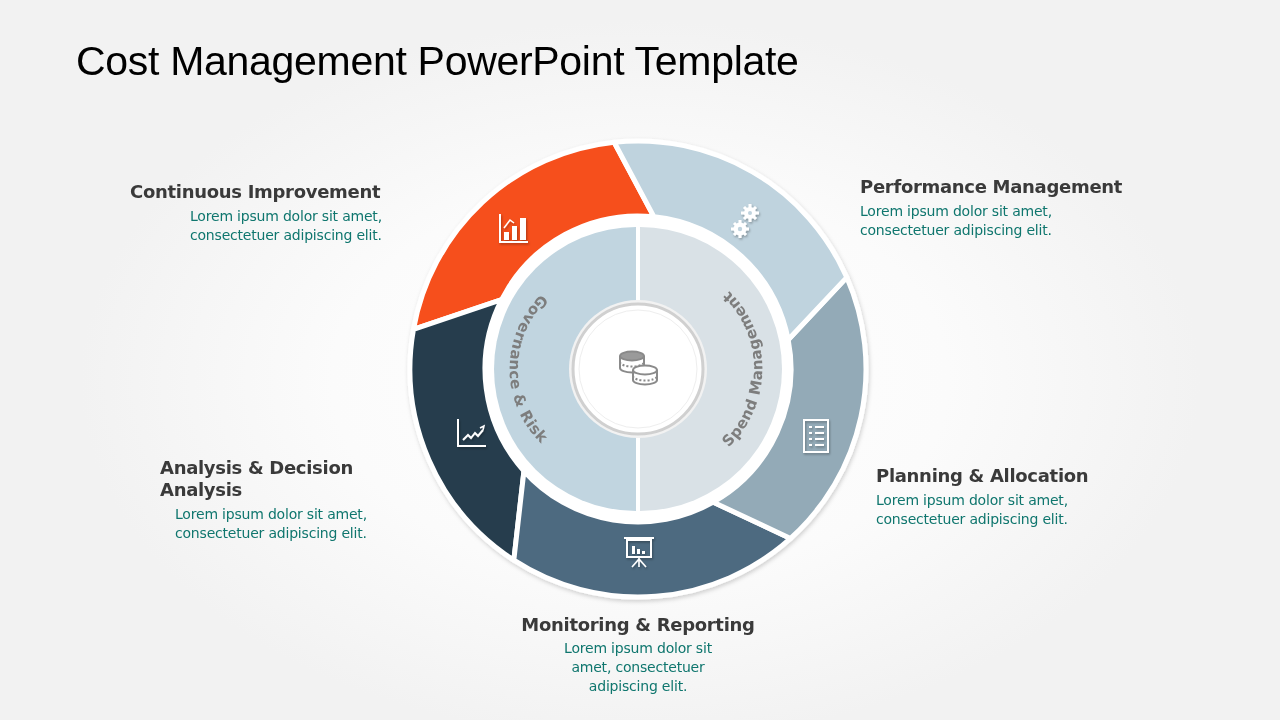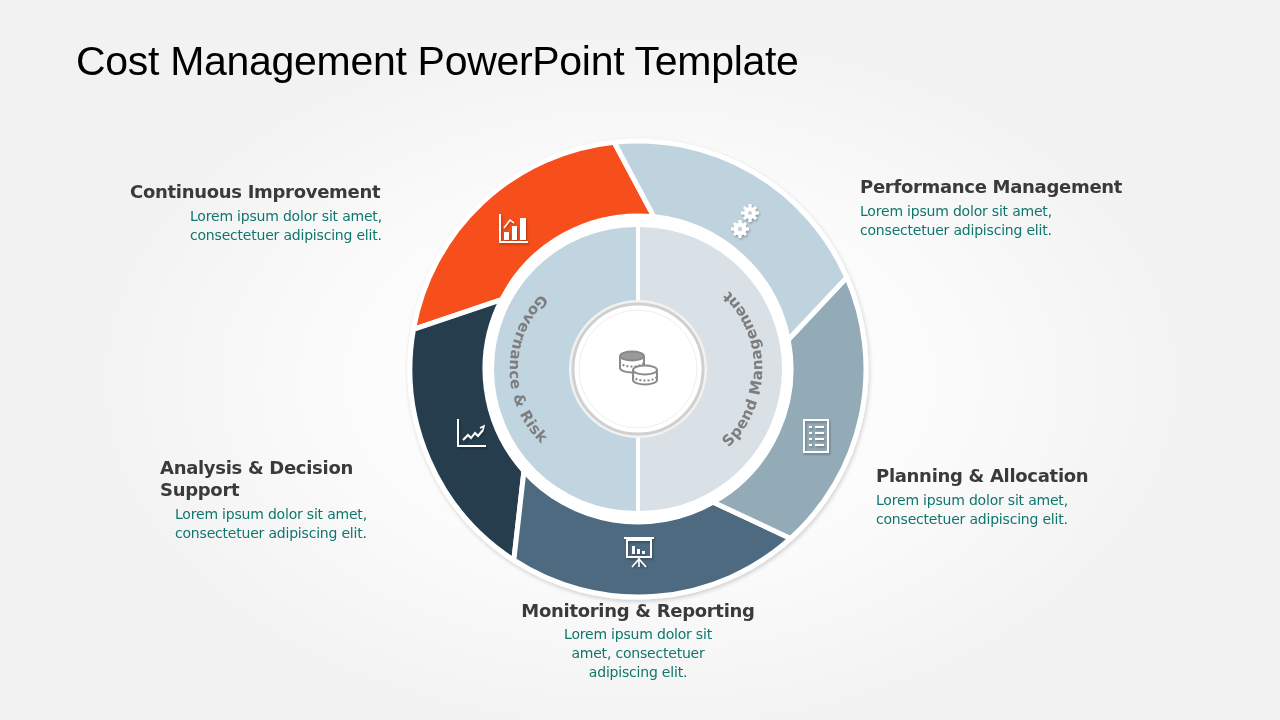--- a/index.html
+++ b/index.html
@@ -115,24 +115,24 @@
 <div class="block" style="left:860px; top:164px; width:290px;margin-top:12px;">
   <h3>Performance Management</h3>
   <p style="padding-right:50px">Lorem ipsum dolor sit amet, consectetuer adipiscing elit.</p>
 </div>
 
 <div class="block" style="left:876px; top:465px; width:260px;">
   <h3>Planning &amp; Allocation</h3>
   <p style="padding-right:20px">Lorem ipsum dolor sit amet, consectetuer adipiscing elit.</p>
 </div>
 
-<div class="block center" style="left:508px; top:600px; width:260px;">
+<div class="block center" style="left:508px; top:614px; width:260px;">
   <h3>Monitoring &amp; Reporting</h3>
   <p style="margin:3px 45px 0 45px">Lorem ipsum dolor sit amet, consectetuer adipiscing elit.</p>
 </div>
 
 <div class="block right" style="left:160px; top:457px; width:250px;">
   <h3>
     <span>Analysis &amp; Decision</span><br>
-    <span>Support</span>
+    <span>Analysis</span>
   </h3>
   <p style="padding-left:15px">Lorem ipsum dolor sit amet, consectetuer adipiscing elit.</p>
 </div>
 
 </body></html>

